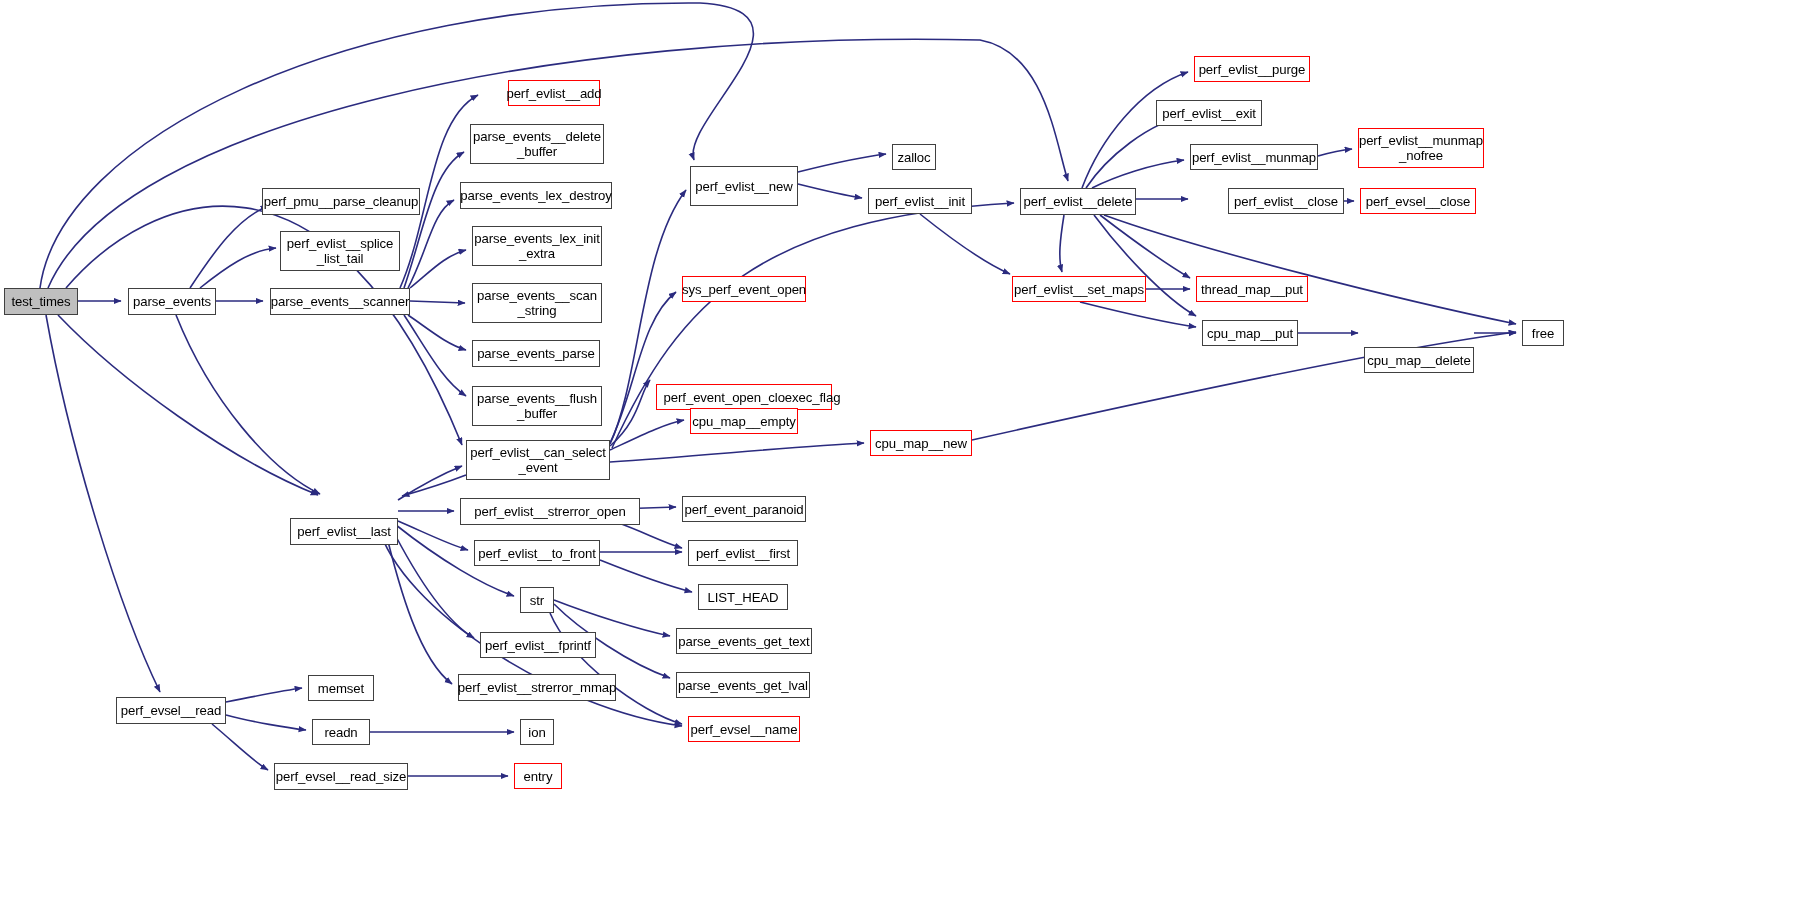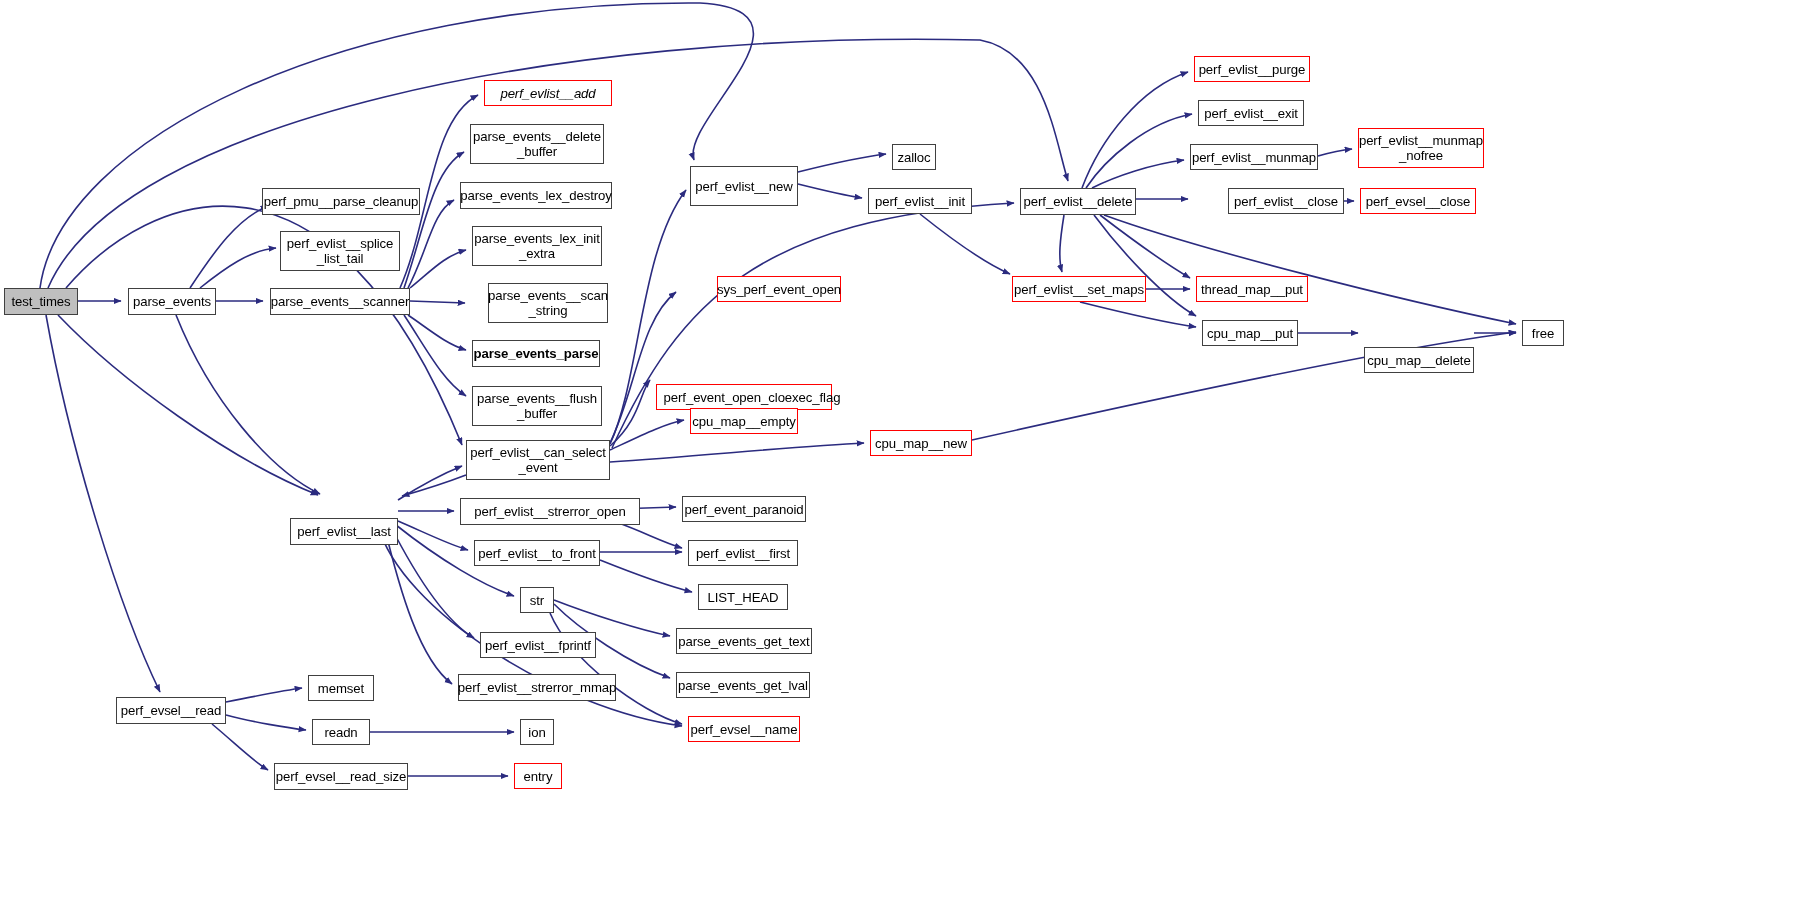--- a/index.html
+++ b/index.html
@@ -123,60 +123,60 @@
   </svg>
   <div id="node-layer">
       <div class="node root" style="left: 4px; top: 288px; width: 74px; height: 27px;">test_times</div>
       <div class="node" style="left: 128px; top: 288px; width: 88px; height: 27px;">parse_events</div>
       <div class="node" style="left: 262px; top: 188px; width: 158px; height: 27px;">perf_pmu__parse_cleanup</div>
       <div class="node" style="left: 280px; top: 231px; width: 120px; height: 40px;">perf_evlist__splice
 _list_tail</div>
       <div class="node" style="left: 270px; top: 288px; width: 140px; height: 27px;">parse_events__scanner</div>
       <div class="node" style="left: 290px; top: 518px; width: 108px; height: 27px;">perf_evlist__last</div>
       <div class="node" style="left: 116px; top: 697px; width: 110px; height: 27px;">perf_evsel__read</div>
-      <div class="node red" style="left: 484px; top: 80px; width: 128px; height: 26px; font-style: italic;">perf_evlist__add</div>
+      <div class="node red" style="left: 508px; top: 80px; width: 92px; height: 26px;">perf_evlist__add</div>
       <div class="node" style="left: 470px; top: 124px; width: 134px; height: 40px;">parse_events__delete
 _buffer</div>
       <div class="node" style="left: 460px; top: 182px; width: 152px; height: 27px;">parse_events_lex_destroy</div>
       <div class="node" style="left: 472px; top: 226px; width: 130px; height: 40px;">parse_events_lex_init
 _extra</div>
-      <div class="node" style="left: 472px; top: 283px; width: 120px; height: 40px; margin-left: 16px;">parse_events__scan
+      <div class="node" style="left: 472px; top: 283px; width: 130px; height: 40px;">parse_events__scan
 _string</div>
-      <div class="node" style="left: 472px; top: 340px; width: 128px; height: 27px; font-weight: bold;">parse_events_parse</div>
+      <div class="node" style="left: 472px; top: 340px; width: 128px; height: 27px;">parse_events_parse</div>
       <div class="node" style="left: 472px; top: 386px; width: 130px; height: 40px;">parse_events__flush
 _buffer</div>
       <div class="node" style="left: 466px; top: 440px; width: 144px; height: 40px;">perf_evlist__can_select
 _event</div>
       <div class="node" style="left: 460px; top: 498px; width: 180px; height: 27px;">perf_evlist__strerror_open</div>
       <div class="node" style="left: 474px; top: 540px; width: 126px; height: 26px;">perf_evlist__to_front</div>
       <div class="node" style="left: 520px; top: 587px; width: 34px; height: 26px;">str</div>
       <div class="node" style="left: 480px; top: 632px; width: 116px; height: 26px;">perf_evlist__fprintf</div>
       <div class="node" style="left: 458px; top: 674px; width: 158px; height: 27px;">perf_evlist__strerror_mmap</div>
       <div class="node" style="left: 308px; top: 675px; width: 66px; height: 26px;">memset</div>
       <div class="node" style="left: 312px; top: 719px; width: 58px; height: 26px;">readn</div>
       <div class="node" style="left: 274px; top: 763px; width: 134px; height: 27px;">perf_evsel__read_size</div>
       <div class="node" style="left: 520px; top: 719px; width: 34px; height: 26px;">ion</div>
       <div class="node red" style="left: 514px; top: 763px; width: 48px; height: 26px;">entry</div>
       <div class="node" style="left: 690px; top: 166px; width: 108px; height: 40px;">perf_evlist__new</div>
-      <div class="node red" style="left: 682px; top: 276px; width: 124px; height: 26px; margin-left: 35px;">sys_perf_event_open</div>
+      <div class="node red" style="left: 682px; top: 276px; width: 124px; height: 26px;">sys_perf_event_open</div>
       <div class="node red" style="left: 656px; top: 384px; width: 176px; height: 26px; padding-left: 16px;">perf_event_open_cloexec_flag</div>
       <div class="node red" style="left: 690px; top: 408px; width: 108px; height: 26px;">cpu_map__empty</div>
       <div class="node" style="left: 682px; top: 496px; width: 124px; height: 26px;">perf_event_paranoid</div>
       <div class="node" style="left: 688px; top: 540px; width: 110px; height: 26px;">perf_evlist__first</div>
       <div class="node" style="left: 698px; top: 584px; width: 90px; height: 26px;">LIST_HEAD</div>
       <div class="node" style="left: 676px; top: 628px; width: 136px; height: 26px;">parse_events_get_text</div>
       <div class="node" style="left: 676px; top: 672px; width: 134px; height: 26px;">parse_events_get_lval</div>
       <div class="node red" style="left: 688px; top: 716px; width: 112px; height: 26px;">perf_evsel__name</div>
       <div class="node" style="left: 892px; top: 144px; width: 44px; height: 26px;">zalloc</div>
       <div class="node" style="left: 868px; top: 188px; width: 104px; height: 26px;">perf_evlist__init</div>
       <div class="node red" style="left: 870px; top: 430px; width: 102px; height: 26px;">cpu_map__new</div>
       <div class="node" style="left: 1020px; top: 188px; width: 116px; height: 27px;">perf_evlist__delete</div>
       <div class="node red" style="left: 1012px; top: 276px; width: 134px; height: 26px;">perf_evlist__set_maps</div>
       <div class="node red" style="left: 1194px; top: 56px; width: 116px; height: 26px;">perf_evlist__purge</div>
-      <div class="node" style="left: 1198px; top: 100px; width: 106px; height: 26px;">perf_evlist__exit</div>
+      <div class="node" style="left: 1156px; top: 100px; width: 106px; height: 26px;">perf_evlist__exit</div>
       <div class="node" style="left: 1190px; top: 144px; width: 128px; height: 26px;">perf_evlist__munmap</div>
       <div class="node" style="left: 1194px; top: 188px; width: 116px; height: 26px; margin-left: 34px;">perf_evlist__close</div>
       <div class="node red" style="left: 1196px; top: 276px; width: 112px; height: 26px;">thread_map__put</div>
       <div class="node" style="left: 1202px; top: 320px; width: 96px; height: 26px;">cpu_map__put</div>
       <div class="node red" style="left: 1358px; top: 128px; width: 126px; height: 40px;">perf_evlist__munmap
 _nofree</div>
       <div class="node red" style="left: 1360px; top: 188px; width: 116px; height: 26px;">perf_evsel__close</div>
       <div class="node" style="left: 1364px; top: 320px; width: 110px; height: 26px; margin-top: 27px;">cpu_map__delete</div>
       <div class="node" style="left: 1522px; top: 320px; width: 42px; height: 26px;">free</div>
     </div>

